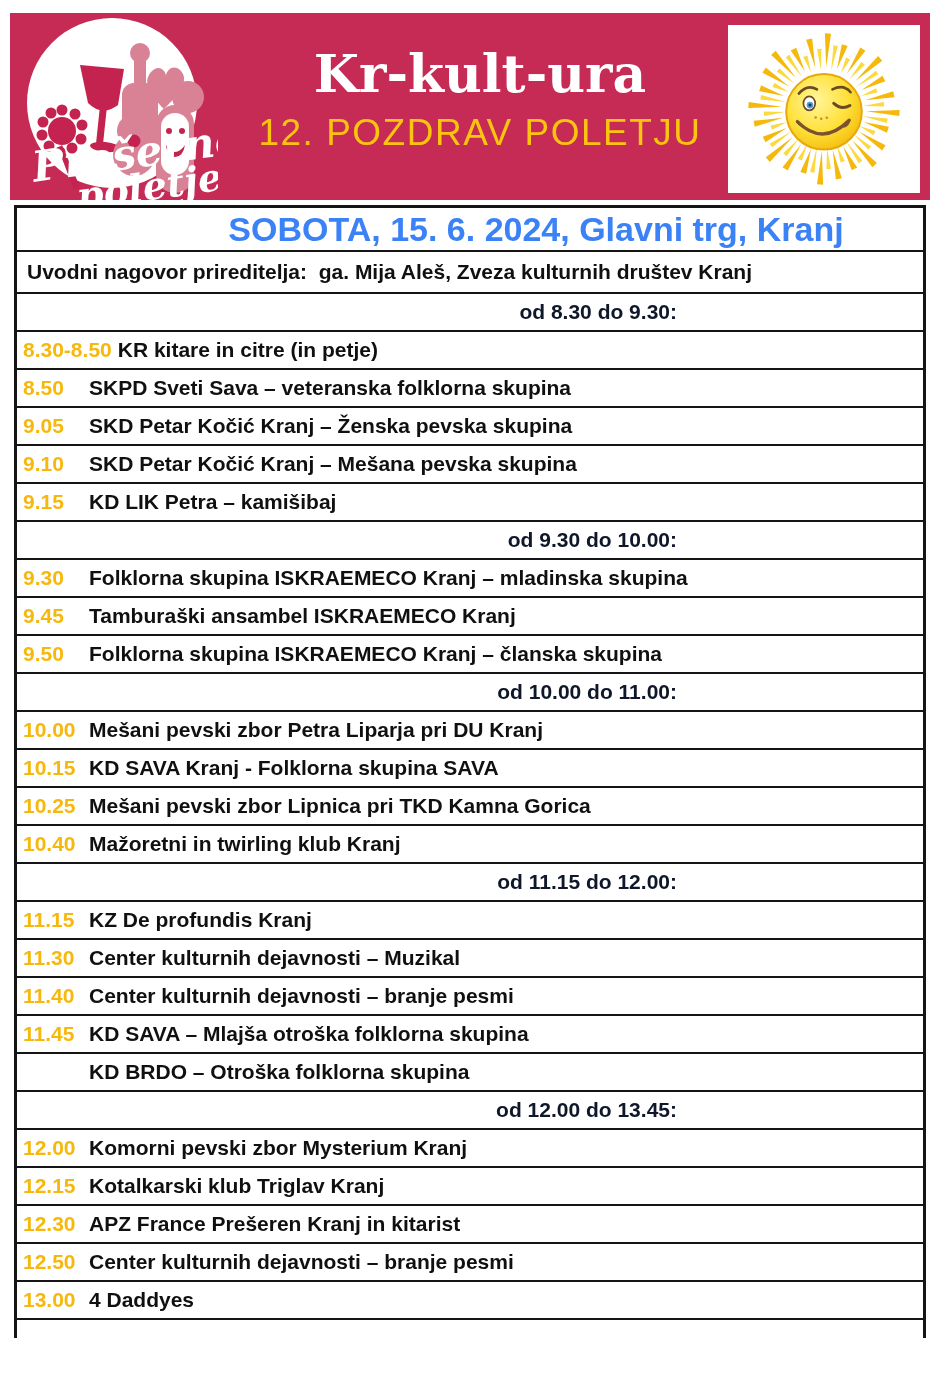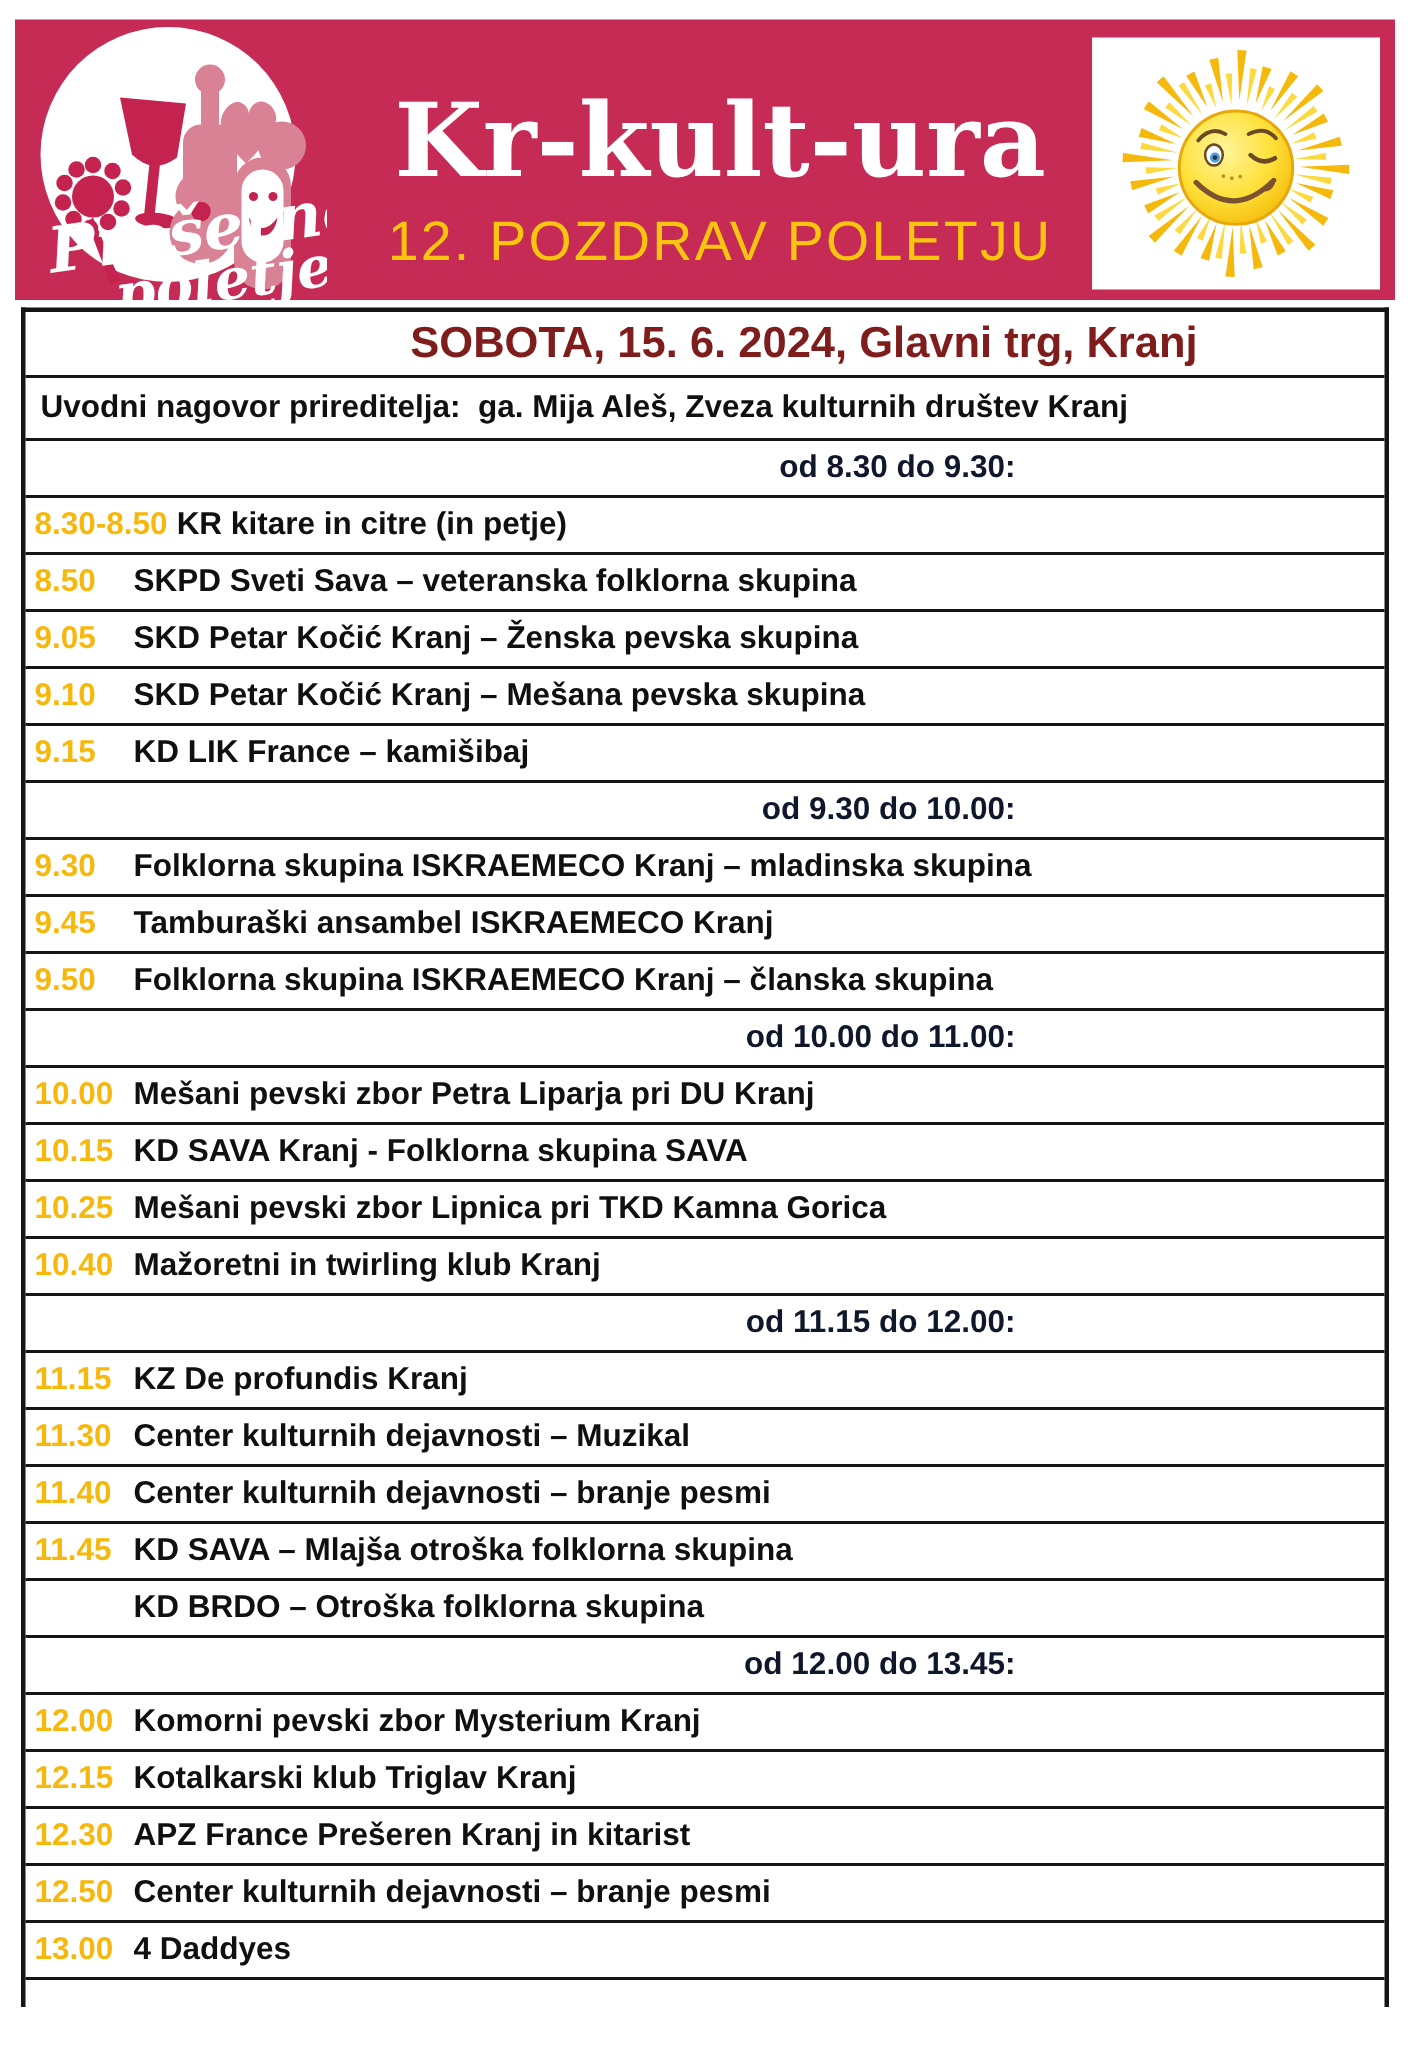--- a/index.html
+++ b/index.html
@@ -3,34 +3,34 @@
 <meta charset="utf-8">
 <style>
   html,body{margin:0;padding:0;background:#fff;}
   .page{position:relative;width:940px;height:1376px;background:#ffffff;overflow:hidden;
         font-family:"Liberation Sans",sans-serif;}
 
   
   .banner{position:absolute;left:10px;top:13px;width:920px;height:187px;background:#C62B55;}
   .logo-wrap{position:absolute;left:2px;top:0;width:206px;height:190px;}
   .titles{position:absolute;left:228px;top:0;width:484px;height:100%;text-align:center;}
-  .title{margin-top:46px;font-family:"DejaVu Serif",serif;font-weight:bold;font-size:68px;
+  .title{margin-top:34px;font-family:"DejaVu Serif",serif;font-weight:bold;font-size:52px;
          line-height:1.05;color:#ffffff;letter-spacing:0px;}
   .subtitle{margin-top:10px;font-size:37px;font-weight:normal;letter-spacing:1.5px;color:#FBC40F;
             font-family:"Liberation Sans",sans-serif;}
   .sun-box{position:absolute;top:12px;right:10px;width:192px;height:168px;background:#ffffff;}
   .sun-box svg{display:block;width:100%;height:100%;}
 
   
   .schedule{position:absolute;left:14px;top:205px;width:912px;box-sizing:border-box;
             border:3px solid #151515;border-bottom:none;background:#fff;}
   .row{box-sizing:content-box;border-bottom:2px solid #151515;display:flex;align-items:center;
        font-weight:bold;font-size:21px;color:#101010;}
   .row.date{height:42px;justify-content:center;}
-  .row.date .date-text{transform:translateX(66px);color:#7f1d1d;font-size:29px;white-space:nowrap;}
+  .row.date .date-text{transform:translateX(66px);color:#3b82f6;font-size:34px;white-space:nowrap;}
   .row.intro{height:40px;padding-left:10px;white-space:pre-wrap;}
   .row.section{height:36px;}
   .row.section .sec{display:block;width:660px;text-align:right;color:#0f172a;}
   .row.event{height:36px;padding-left:6px;align-items:center;}
   .row.event .time{color:#F7B80E;min-width:66px;padding-right:6px;box-sizing:border-box;
                    flex:none;white-space:nowrap;}
   .row.event .label{white-space:nowrap;}
   .row.stub{height:18px;border-bottom:none;}
 </style>
 </head>
@@ -205,21 +205,21 @@
         <div class="row event">
           <span class="time">9.05</span>
           <span class="label">SKD Petar Kočić Kranj – Ženska pevska skupina</span>
         </div>
         <div class="row event">
           <span class="time">9.10</span>
           <span class="label">SKD Petar Kočić Kranj – Mešana pevska skupina</span>
         </div>
         <div class="row event">
           <span class="time">9.15</span>
-          <span class="label">KD LIK France – kamišibaj</span>
+          <span class="label">KD LIK Petra – kamišibaj</span>
         </div>
         <div class="row section">
           <span class="sec">od 9.30 do 10.00:</span>
         </div>
         <div class="row event">
           <span class="time">9.30</span>
           <span class="label">Folklorna skupina ISKRAEMECO Kranj – mladinska skupina</span>
         </div>
         <div class="row event">
           <span class="time">9.45</span>

